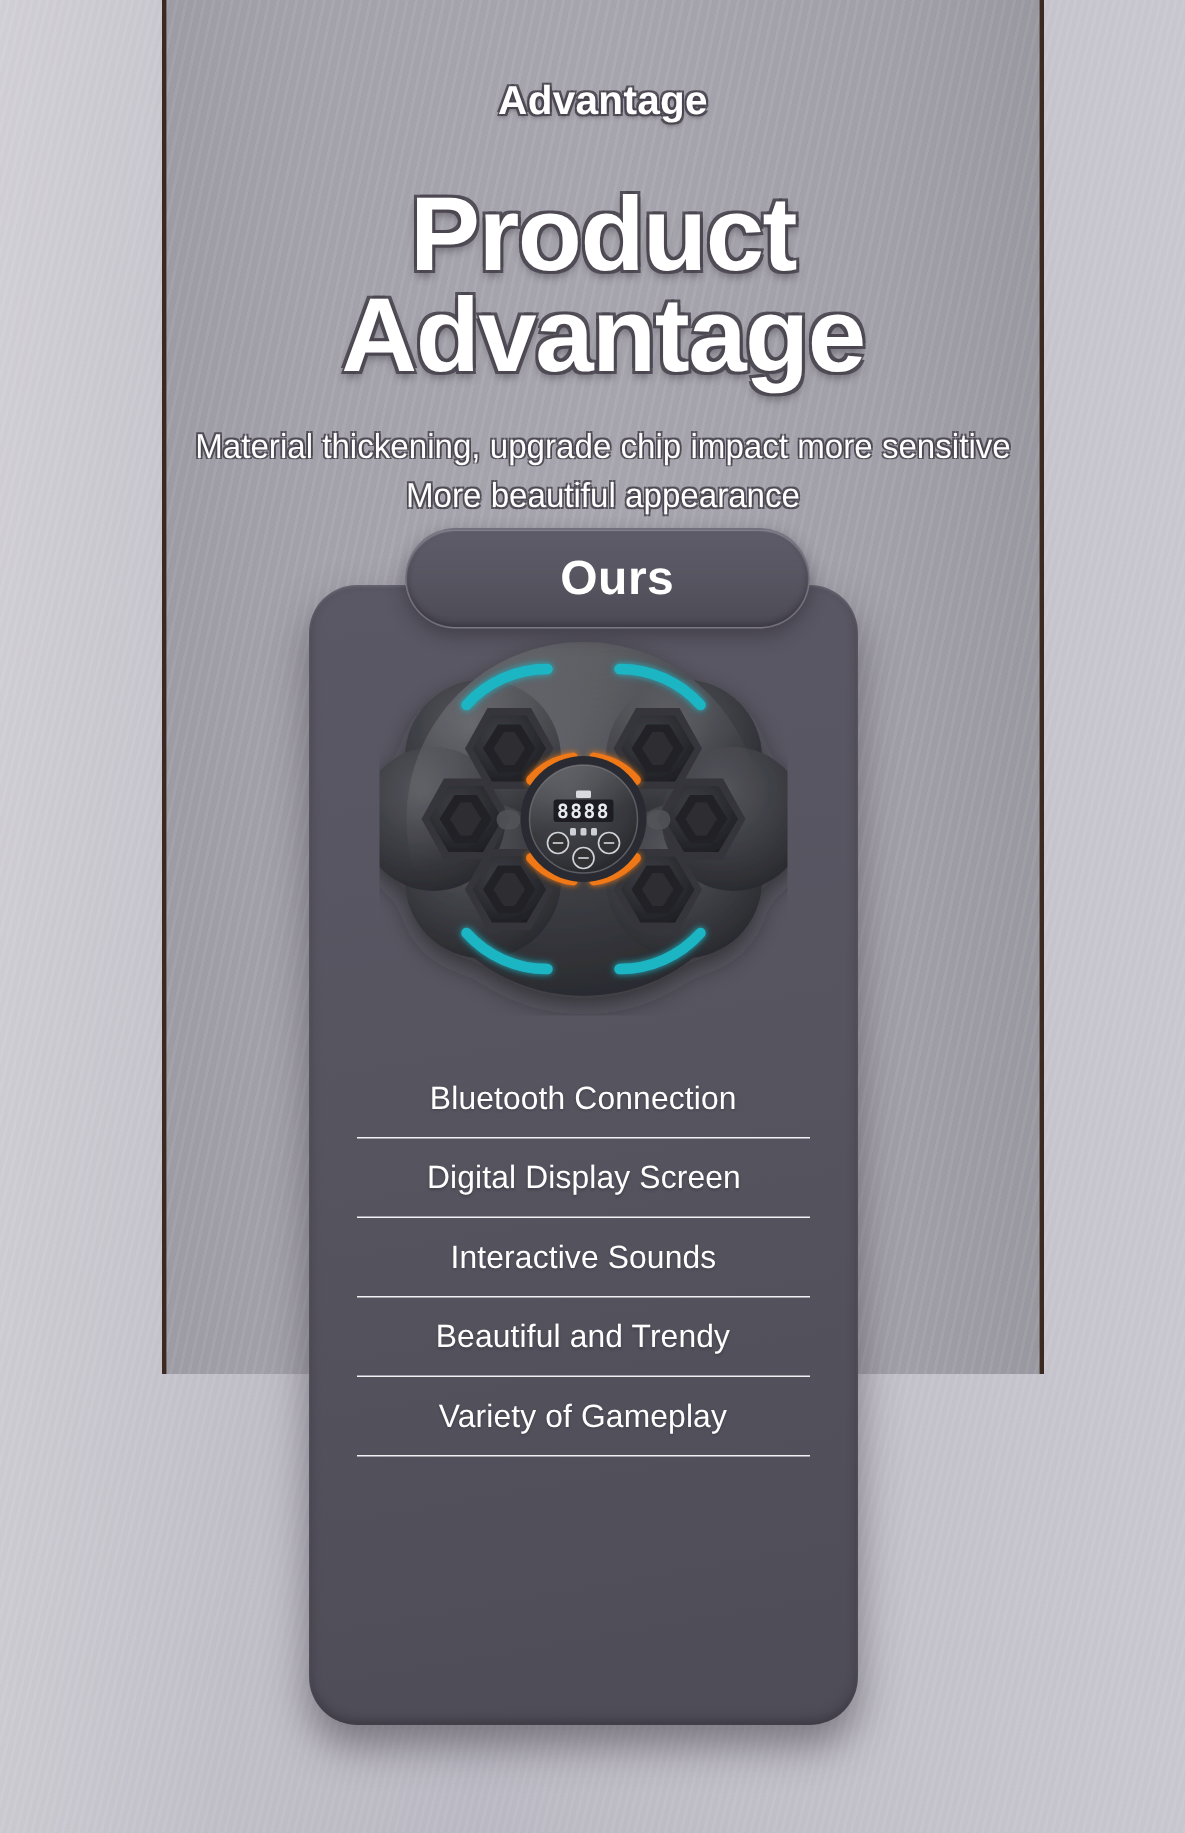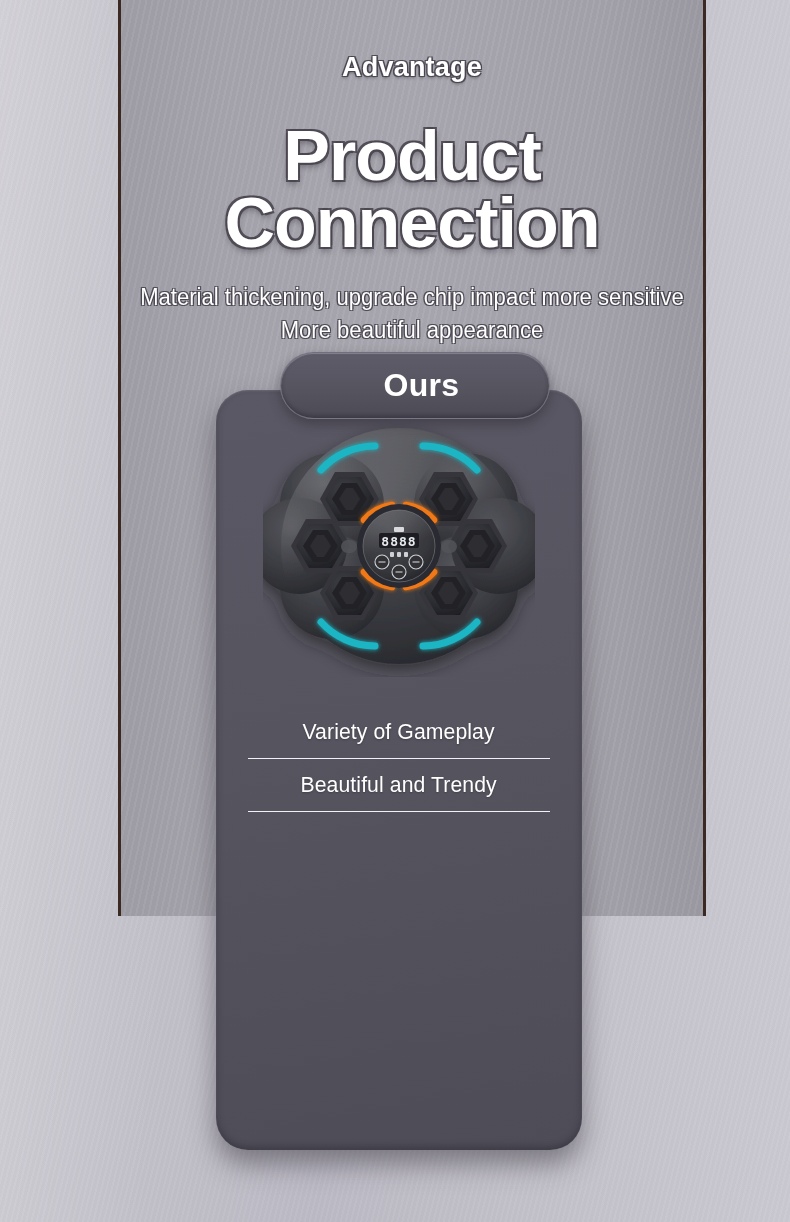--- a/index.html
+++ b/index.html
@@ -20,21 +20,21 @@
   }
   #wall::after{
     content:""; position:absolute; inset:0;
     background:
       repeating-linear-gradient(104deg, rgba(255,255,255,.05) 0 2px, rgba(0,0,0,.015) 2px 5px);
     opacity:.7;
   }
 
   
   #panel {
-    position:absolute; left:118px; top:0; width:588px; height:916px;
+    position:absolute; left:108px; top:0; width:588px; height:916px;
     background:
       linear-gradient(90deg,#a09ea6 0%, #a6a4ac 18%, #a9a7af 50%, #a4a2aa 82%, #9c9aa2 100%);
     border-left:3px solid #3a2a22;
     border-right:3px solid #3a2a22;
   }
   #panel::before{
     content:""; position:absolute; inset:0;
     background:repeating-linear-gradient(102deg, rgba(255,255,255,.035) 0 2px, rgba(0,0,0,.02) 2px 6px);
     pointer-events:none;
   }
@@ -114,21 +114,21 @@
 </style>
 </head>
 <body>
 
 <div id="wall"></div>
 
 <div id="panel">
 
   <div class="header">
     <div class="eyebrow">Advantage</div>
-    <div class="bigtitle">Product Connection</div>
+    <div class="bigtitle">Product Advantage</div>
     <div class="sub">
       <div>Material thickening, upgrade chip impact more sensitive</div>
       <div>More beautiful appearance</div>
     </div>
   </div>
 
   <div id="card-wrap">
 
     <div id="card">
 
@@ -276,24 +276,33 @@
                   <line x1="132.5" y1="157" x2="139.5" y2="157"></line>
                 </g>
               </g>
             </g>
           </g>
         </svg>
       </div>
 
       <div id="features">
         <div class="feat">
+          <span class="t">Bluetooth Connection</span>
+        </div>
+        <div class="feat">
+          <span class="t">Digital Display Screen</span>
+        </div>
+        <div class="feat">
+          <span class="t">Interactive Sounds</span>
+        </div>
+        <div class="feat">
+          <span class="t">Beautiful and Trendy</span>
+        </div>
+        <div class="feat">
           <span class="t">Variety of Gameplay</span>
-        </div>
-        <div class="feat">
-          <span class="t">Beautiful and Trendy</span>
         </div>
       </div>
 
     </div>
 
     <div id="ours-pill">
       <span class="lbl">Ours</span>
     </div>
 
   </div>

